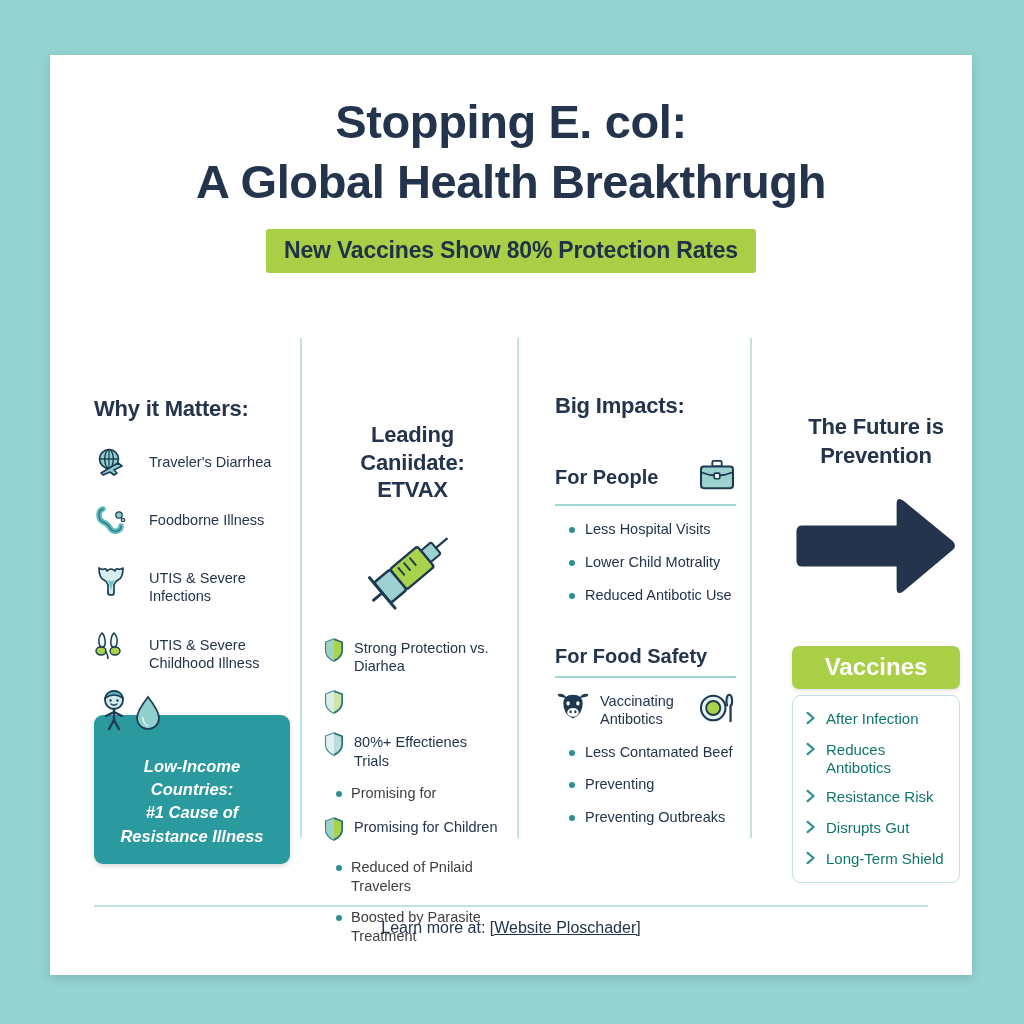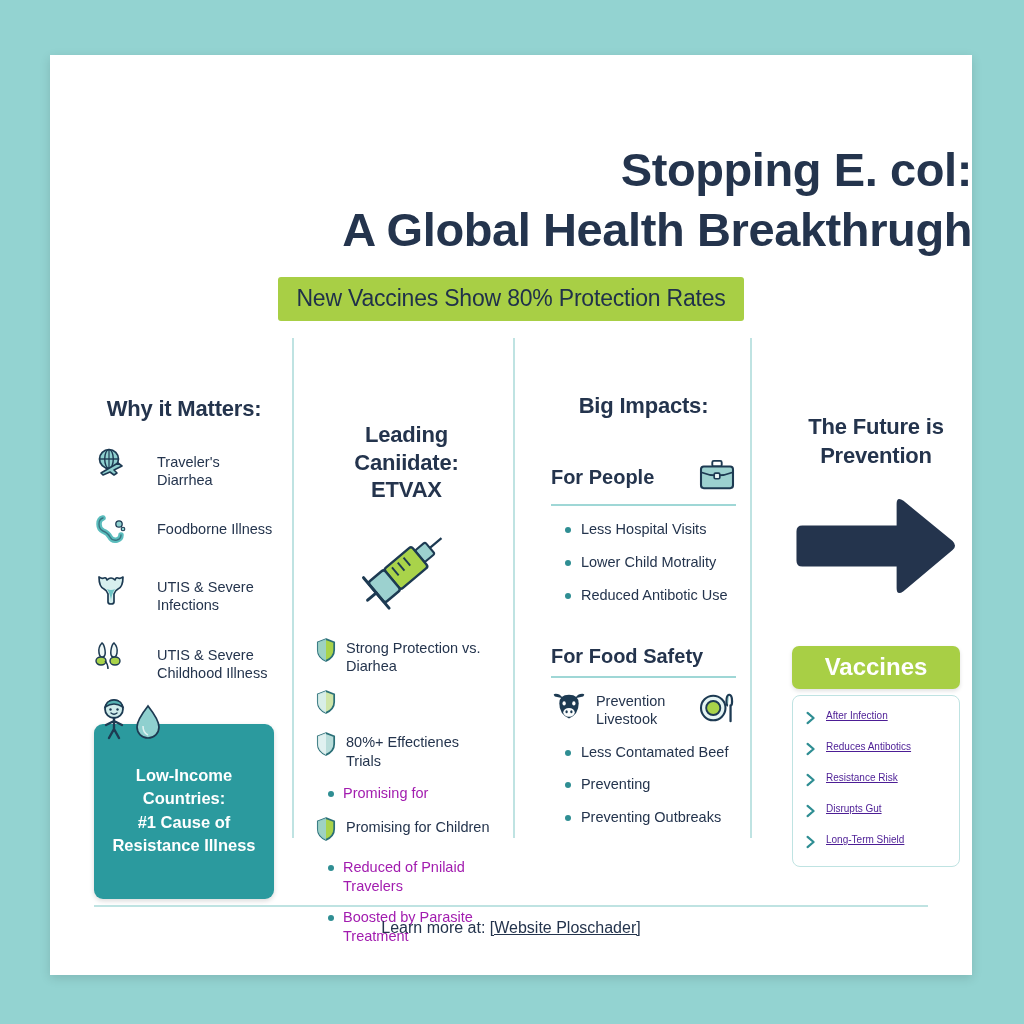--- a/index.html
+++ b/index.html
@@ -10,84 +10,84 @@
     overflow:hidden;
   }
   .poster{
     position:absolute;
     left:50px;top:55px;
     width:922px;height:920px;
     background:#ffffff;
     box-shadow:0 3px 10px rgba(0,0,0,.13);
   }
   
-  .header{padding-top:42px;text-align:right;margin-top:48px;}
+  .header{padding-top:42px;text-align:center;}
   .title-l1,.title-l2{
     color:#24344d;font-weight:bold;letter-spacing:-.4px;
     line-height:1.06;
   }
   .title-l1{font-size:47px;}
   .title-l2{font-size:47px;margin-top:10px;}
   .subtitle-wrap{margin-top:22px;display:flex;justify-content:center;}
   .subtitle{
     background:#a8cf45;color:#20314a;
-    font-size:23px;font-weight:normal;
+    font-size:23px;font-weight:bold;
     padding:8px 18px 9px 18px;border-radius:3px;
     letter-spacing:-.2px;
   }
   
   .cols{
     position:absolute;left:0;top:283px;width:922px;height:500px;
     display:flex;
   }
   .col{position:relative;box-sizing:border-box;}
   .col1{width:250px;padding:0 18px 0 44px;}
   .col2{width:259px;padding:0 16px 0 22px;border-left:2px solid #bfe3e2;}
   .col3{width:276px;padding:0 14px 0 36px;border-left:2px solid #bfe3e2;}
   .col4{width:224px;padding:0 12px 0 40px;border-left:2px solid #bfe3e2;}
 
   .col-head{
-    color:#24344d;font-size:22px;font-weight:bold;letter-spacing:-.2px;text-align:center;
+    color:#24344d;font-size:22px;font-weight:bold;letter-spacing:-.2px;
   }
   .col1 .col-head{margin-top:58px;}
   .col2 .col-head{margin-top:83px;text-align:center;line-height:1.25;}
   .col3 .col-head{margin-top:55px;}
   .col4 .col-head{margin-top:75px;text-align:center;line-height:1.3;}
 
   
-  .icon-row{display:flex;align-items:flex-start;gap:29px;margin-top:24px;}
+  .icon-row{display:flex;align-items:flex-start;gap:21px;margin-top:24px;}
   .icon-row:first-of-type{margin-top:22px;}
   .icon-row .lbl{
     color:#24344d;font-size:14.5px;line-height:1.25;padding-top:7px;
   }
   .ico{width:34px;height:34px;flex:0 0 34px;}
 
   
   .callout{
     position:relative;margin-top:42px;
     background:#2b9a9e;border-radius:9px;
-    padding:40px 14px 42px 14px;
+    padding:40px 14px 16px 14px;
     text-align:center;color:#ffffff;
     font-size:16.5px;font-weight:bold;line-height:1.42;
     box-shadow:0 2px 5px rgba(0,0,0,.15);
-    width:180px;box-sizing:border-box;
+    width:196px;box-sizing:border-box;font-style:italic;
   }
   .callout-icons{
     position:absolute;left:4px;top:-26px;display:flex;align-items:flex-end;gap:4px;
   }
 
   
   .syringe-wrap{display:flex;justify-content:center;margin-top:12px;}
 
   
   .shield-row{display:flex;align-items:flex-start;gap:10px;margin-top:14px;}
   .shield-row .lbl{color:#24344d;font-size:14.5px;line-height:1.3;padding-top:1px;}
   .dot-row{display:flex;align-items:flex-start;gap:9px;margin-top:13px;padding-left:12px;}
   .dot{width:6px;height:6px;border-radius:50%;background:#2f8e93;flex:0 0 6px;margin-top:7px;}
-  .dot-row .lbl{color:#a21caf;font-size:14.5px;line-height:1.3;}
+  .dot-row .lbl{color:#404040;font-size:14.5px;line-height:1.3;}
 
   
   .sub-head{
     display:flex;align-items:center;justify-content:space-between;
     color:#24344d;font-size:20px;font-weight:bold;margin-top:40px;
   }
   .rule{height:2px;background:#9fd7d6;margin-top:8px;}
   .c3-dot{display:flex;align-items:flex-start;gap:10px;margin-top:14px;padding-left:14px;}
   .c3-dot .lbl{color:#24344d;font-size:14.5px;line-height:1.3;}
   .cow-row{display:flex;align-items:flex-start;gap:9px;margin-top:14px;}
@@ -100,21 +100,21 @@
     font-size:24px;font-weight:bold;text-align:center;
     padding:7px 0 8px 0;border-radius:7px;
     box-shadow:0 2px 4px rgba(0,0,0,.12);
   }
   .vax-card{
     margin-top:6px;border:1.6px solid #bfe3e2;border-radius:8px;
     background:#fff;padding:12px 10px 12px 12px;
   }
   .chev-row{display:flex;align-items:flex-start;gap:9px;margin-top:11px;}
   .chev-row:first-child{margin-top:2px;}
-  .chev-row .lbl{color:#4c1d95;font-size:10px;line-height:1.2;text-decoration:underline;}
+  .chev-row .lbl{color:#0f766e;font-size:15px;line-height:1.2;}
 
   
   .footer{
     position:absolute;left:44px;right:44px;bottom:38px;text-align:center;
   }
   .footer-rule{height:2px;background:#bfe3e2;}
   .footer-main{
     color:#24344d;font-size:22px;font-weight:bold;margin-top:24px;letter-spacing:-.2px;
   }
   .footer-sub{color:#24344d;font-size:16px;margin-top:12px;}
@@ -330,21 +330,21 @@
             <path d="M4 5 q-3 -3 1 -3 q5 0 8 5 Z" fill="#1d3a52"></path>
             <path d="M36 5 q3 -3 -1 -3 q-5 0 -8 5 Z" fill="#1d3a52"></path>
             <path d="M20 3 q11 0 11 10 q0 12 -11 17 q-11 -5 -11 -17 q0 -10 11 -10 Z" fill="#1d3a52"></path>
             <ellipse cx="20" cy="23" rx="6.5" ry="5" fill="#fbfdfd"></ellipse>
             <ellipse cx="17.3" cy="22.5" rx="1.3" ry="1.7" fill="#1d3a52"></ellipse>
             <ellipse cx="22.7" cy="22.5" rx="1.3" ry="1.7" fill="#1d3a52"></ellipse>
             <ellipse cx="14.5" cy="13" rx="1.9" ry="2.4" fill="#ffffff"></ellipse>
             <ellipse cx="25.5" cy="13" rx="1.9" ry="2.4" fill="#ffffff"></ellipse>
           </svg>
         </span>
-        <span class="lbl">Prevention Livestook</span>
+        <span class="lbl">Vaccinating Antibotics</span>
         <span>
           <svg viewBox="0 0 40 34" width="38" height="32">
             <circle cx="16" cy="17" r="13" fill="#e6f5f4" stroke="#1d3a52" stroke-width="2.2"></circle>
             <circle cx="16" cy="17" r="7.5" fill="#a9d34a" stroke="#1d3a52" stroke-width="2"></circle>
             <path d="M33 3 q3 0 3 7 q0 4 -1.6 4.5 V31" fill="none" stroke="#1d3a52" stroke-width="2.4" stroke-linecap="round"></path>
             <path d="M33 3 q-3 0 -3 7 q0 4 1.6 4.5" fill="#9cd1cf" stroke="#1d3a52" stroke-width="2.2"></path>
           </svg>
         </span>
       </div>
 

